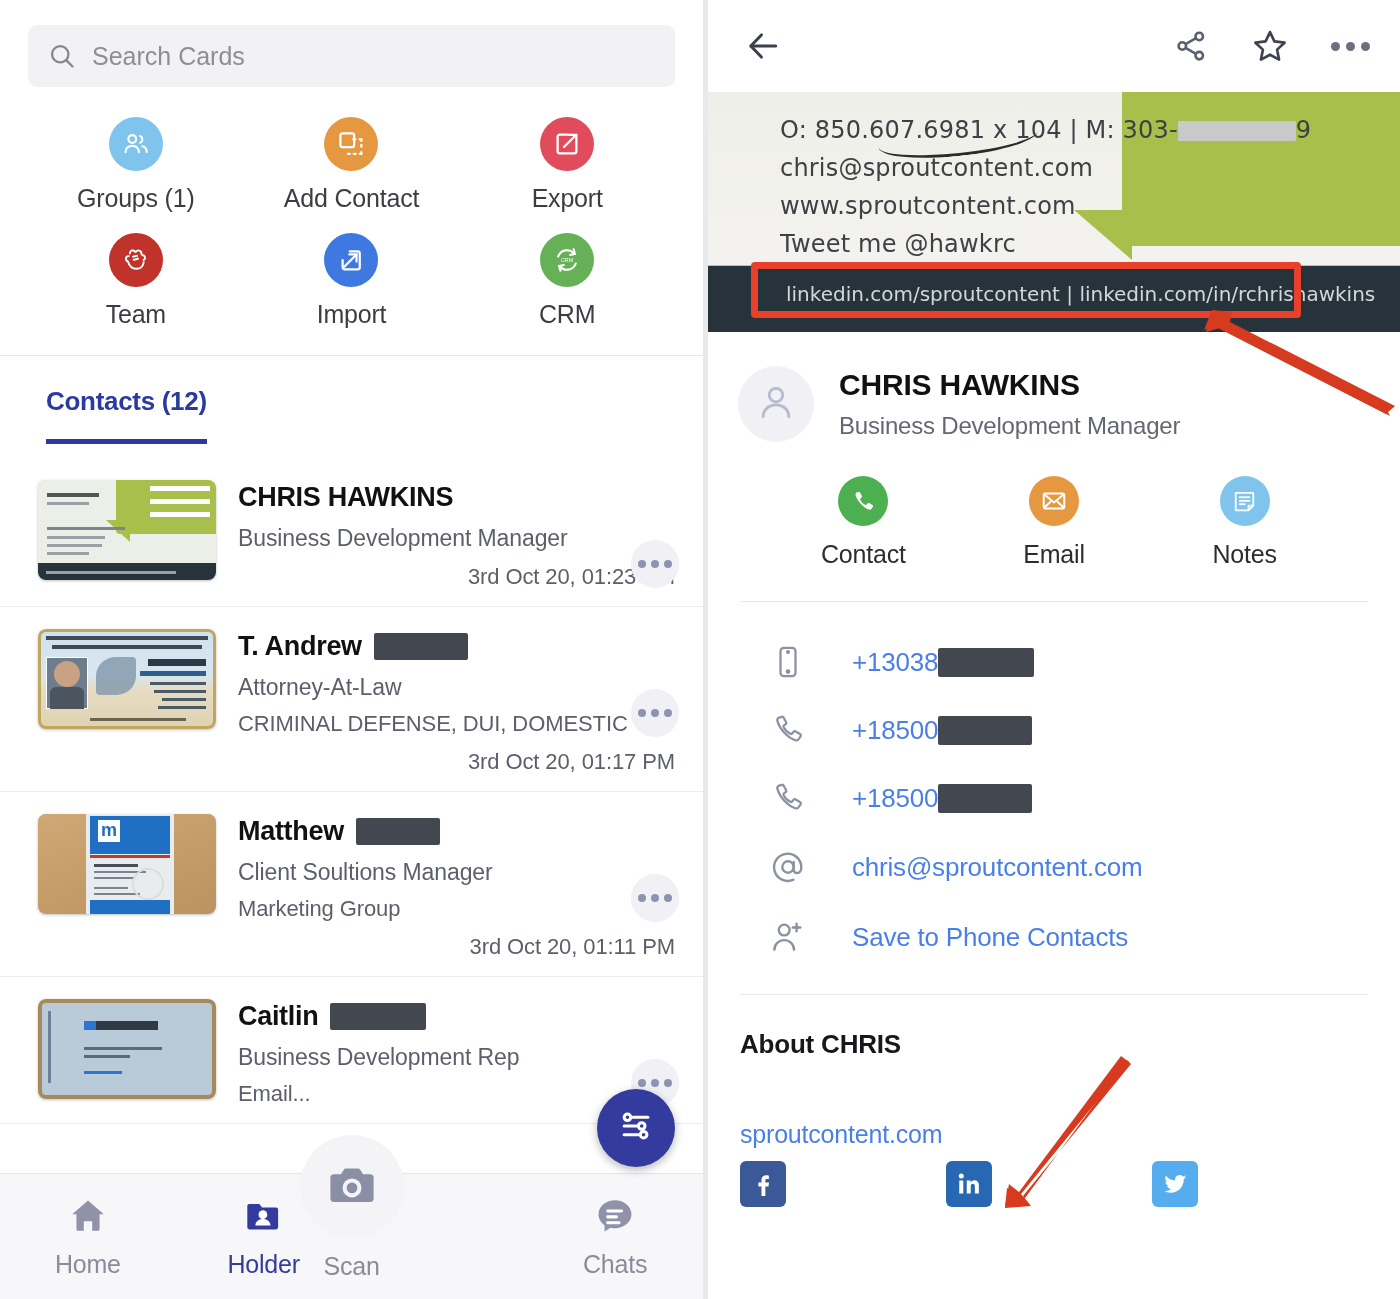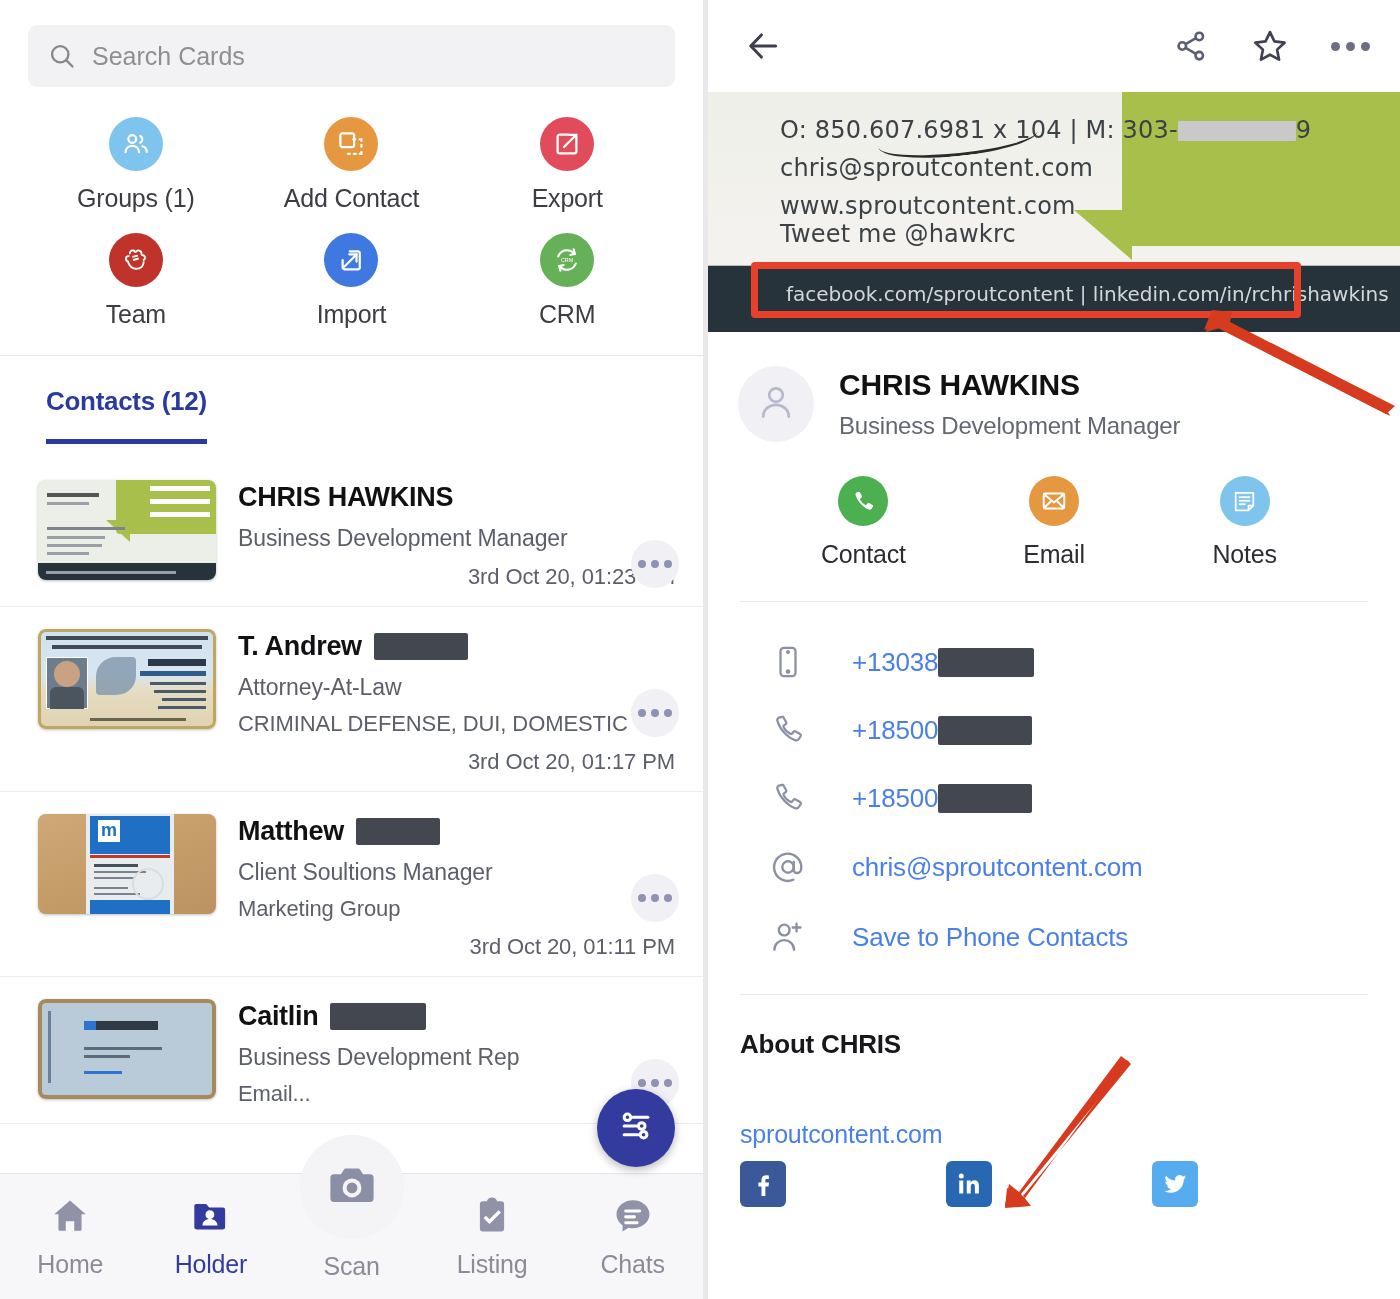--- a/index.html
+++ b/index.html
@@ -579,30 +579,20 @@
           <svg width="44" height="44" viewBox="0 0 24 24" fill="#333b9e">
             <path d="M4 5.4h5.4l1.6 2h7.6c.6 0 1.1.5 1.1 1.1v9.7c0 .6-.5 1.1-1.1 1.1H4c-.6 0-1.1-.5-1.1-1.1V6.5c0-.6.5-1.1 1.1-1.1z"></path>
             <circle cx="11.4" cy="11.3" r="2.4" fill="#fff"></circle>
             <path d="M7.3 17.2c0-2.3 1.9-3.6 4.1-3.6s4.1 1.3 4.1 3.6z" fill="#fff"></path>
           </svg>
         </span>
         <span class="nav-label">Holder</span>
       </div>
       <div class="nav-item">
         <span class="nav-label" style="visibility:hidden">Scan</span>
-      </div>
-      <div class="nav-item">
-        <span>
-          <svg width="44" height="44" viewBox="0 0 24 24" fill="#9093a8">
-            <path d="M17 4h-2.2a2.9 2.9 0 0 0-5.6 0H7a1.6 1.6 0 0 0-1.6 1.6v13.2A1.6 1.6 0 0 0 7 20.4h10a1.6 1.6 0 0 0 1.6-1.6V5.6A1.6 1.6 0 0 0 17 4z"></path>
-            <path d="M10.6 16.4 7.4 13.2l1.3-1.3 1.9 1.9 5-5 1.3 1.3z" fill="#fff"></path>
-            <circle cx="12" cy="3.5" r="1.2" fill="#9093a8"></circle>
-          </svg>
-        </span>
-        <span class="nav-label">Listing</span>
       </div>
       <div class="nav-item">
         <span>
           <svg width="44" height="44" viewBox="0 0 24 24" fill="#9093a8">
             <path d="M12 3.4c-5 0-9 3.4-9 7.7 0 2.4 1.3 4.6 3.3 6v3.3l3.3-2a11 11 0 0 0 2.4.3c5 0 9-3.4 9-7.6s-4-7.7-9-7.7z"></path>
             <rect x="7.2" y="8.4" width="9.2" height="1.7" rx=".8" fill="#fff"></rect>
             <rect x="7.2" y="11.6" width="6.4" height="1.7" rx=".8" fill="#fff"></rect>
             <rect x="7.2" y="14.8" width="7.8" height="1.7" rx=".8" fill="#fff"></rect>
           </svg>
         </span>
@@ -661,24 +651,24 @@
       <div class="banner-bg"></div>
       <div class="bubble-green"></div>
       <div class="bubble-tail"></div>
 
       <div class="card-text-line" style="top:24px">
         <span>O: 850.607.6981 x 104 | M: 303-</span><span class="card-redact-inline"></span><span>9</span>
         <div class="pen-strike"></div>
       </div>
       <div class="card-text-line" style="top:62px">chris@sproutcontent.com</div>
       <div class="card-text-line" style="top:100px">www.sproutcontent.com</div>
-      <div class="card-text-line" style="top:128px">Tweet me @hawkrc</div>
+      <div class="card-text-line" style="top:138px">Tweet me @hawkrc</div>
 
       <div class="card-footer-strip"></div>
-      <div class="card-footer-text">facebook.com/sproutcontent  | linkedin.com/in/rchrishawkins</div>
+      <div class="card-footer-text">linkedin.com/sproutcontent  | linkedin.com/in/rchrishawkins</div>
     </div>
     <div class="highlight-box"></div>
 
     <div class="profile">
       <div class="avatar">
         <span>
           <svg width="44" height="44" viewBox="0 0 24 24" fill="none" stroke="#b6bacb" stroke-width="1.5">
             <circle cx="12" cy="8.2" r="3.7"></circle>
               <path d="M5 20c0-3.9 3.1-6.4 7-6.4s7 2.5 7 6.4" stroke-linecap="round"></path>
           </svg>

